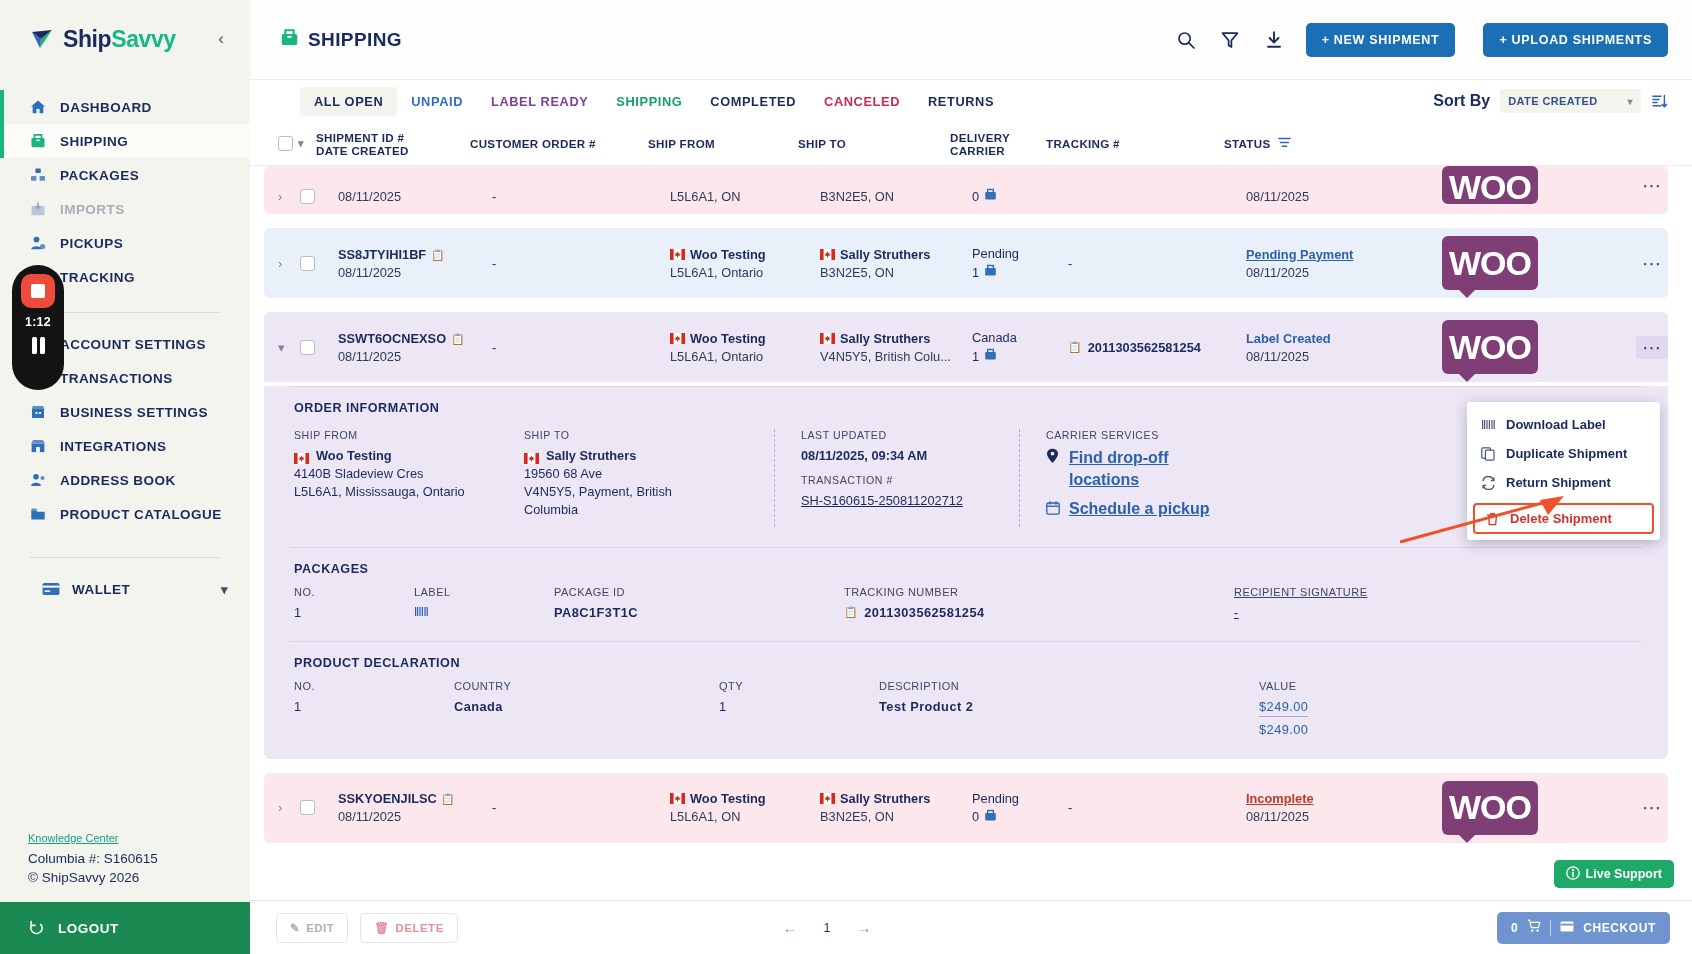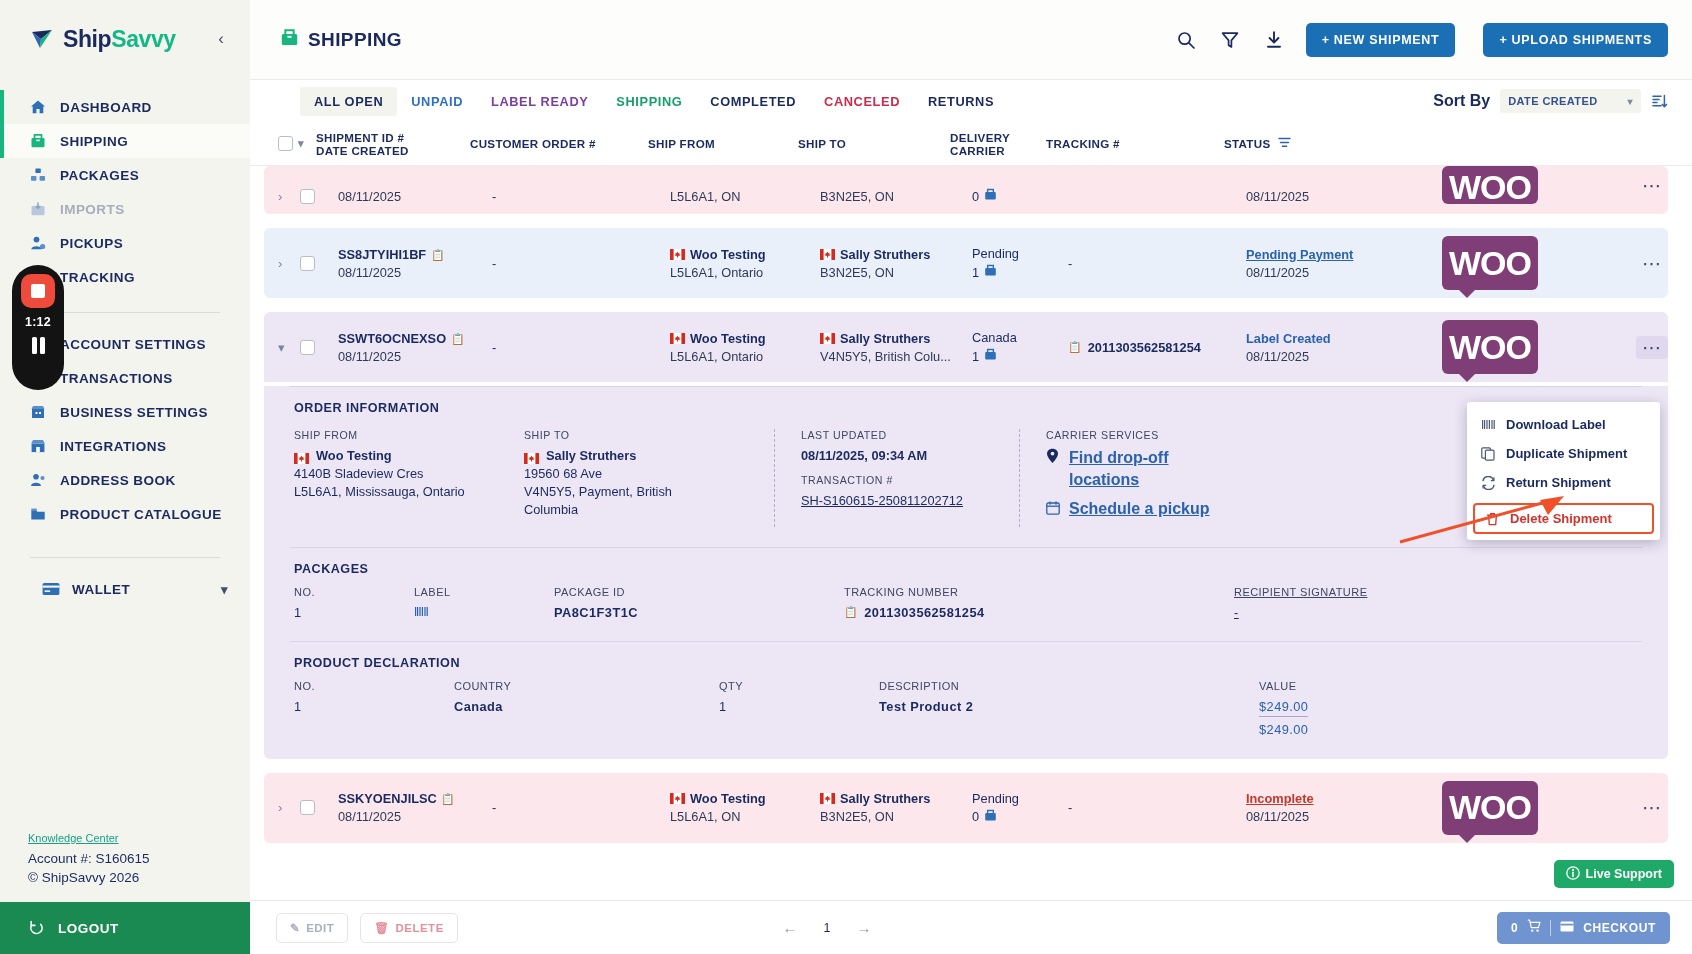--- a/index.html
+++ b/index.html
@@ -361,21 +361,21 @@
             <rect x="0.6" y="3.6" width="16.8" height="2" fill="#fff"></rect>
             <rect x="2.6" y="8.4" width="5.6" height="1.5" fill="#fff"></rect>
           </svg>
       </span>
       <span>WALLET</span>
       <span class="caret">▾</span>
     </div>
 
     <div class="sb-foot">
       <a>Knowledge Center</a>
-      <div>Account #: S160615</div>
+      <div>Columbia #: S160615</div>
       <div>© ShipSavvy 2026</div>
     </div>
 
     <div class="sb-logout">
       <span class="sb-ico">
         <svg width="16" height="16" viewBox="0 0 16 16">
             <path d="M12.8 4.4 A5.6 5.6 0 1 1 3.6 5.2" stroke="#fff" stroke-width="1.6" fill="none" stroke-linecap="round"></path>
             <path d="M3.2 1.6 L3.2 5.4 L6.9 5.4" stroke="#fff" stroke-width="1.6" fill="none" stroke-linecap="round" stroke-linejoin="round"></path>
           </svg>
       </span>

